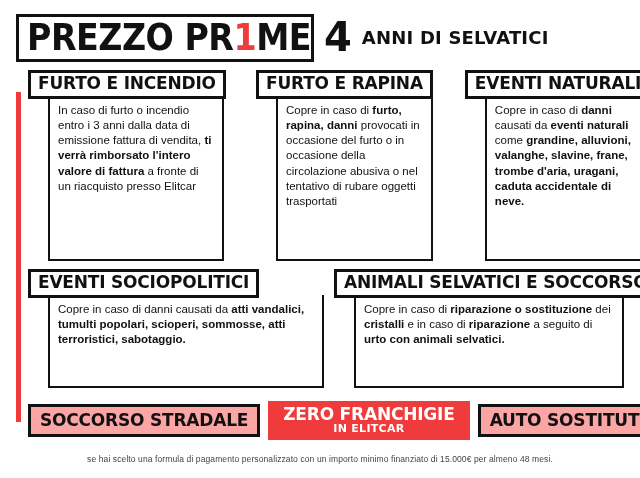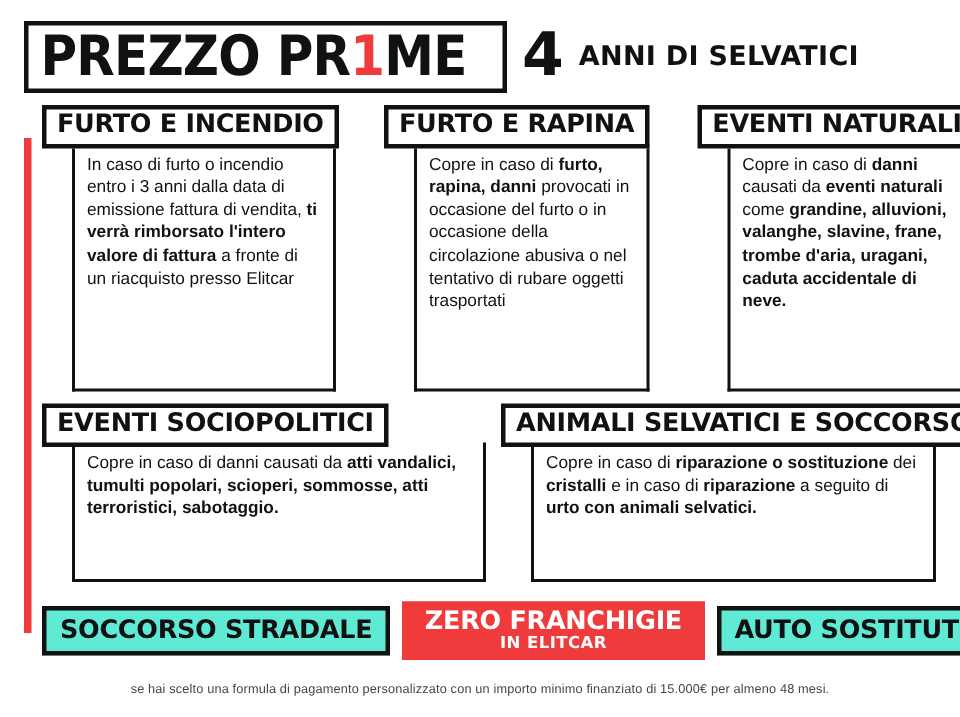--- a/index.html
+++ b/index.html
@@ -23,21 +23,21 @@
   }
   
   .header {
     display: flex;
     align-items: center;
     gap: 10px;
     margin-bottom: 8px;
   }
   .title-box {
     border: 3px solid #111;
-    padding: 2px 24px 3px 8px;
+    padding: 2px 0 3px 8px;
     display: inline-block;
     line-height: 1;
   }
   .title-text {
     font-size: 37px;
     font-weight: bold;
     letter-spacing: -0.5px;
     color: #111;
     font-family: "DejaVu Sans", sans-serif;
     font-stretch: condensed;
@@ -129,21 +129,21 @@
   .footer-row {
     display: flex;
     align-items: center;
     justify-content: space-between;
     margin-left: 12px;
     margin-top: 13px;
     gap: 8px;
   }
   .banner {
     border: 3px solid #111;
-    background: #5eead4;
+    background: #fca5a5;
     padding: 3px 9px 4px 9px;
     font-size: 17px;
     font-weight: bold;
     color: #111;
     font-family: "DejaVu Sans", sans-serif;
     letter-spacing: -0.2px;
     white-space: nowrap;
   }
   .banner-red {
     background: #ef3b3b;

